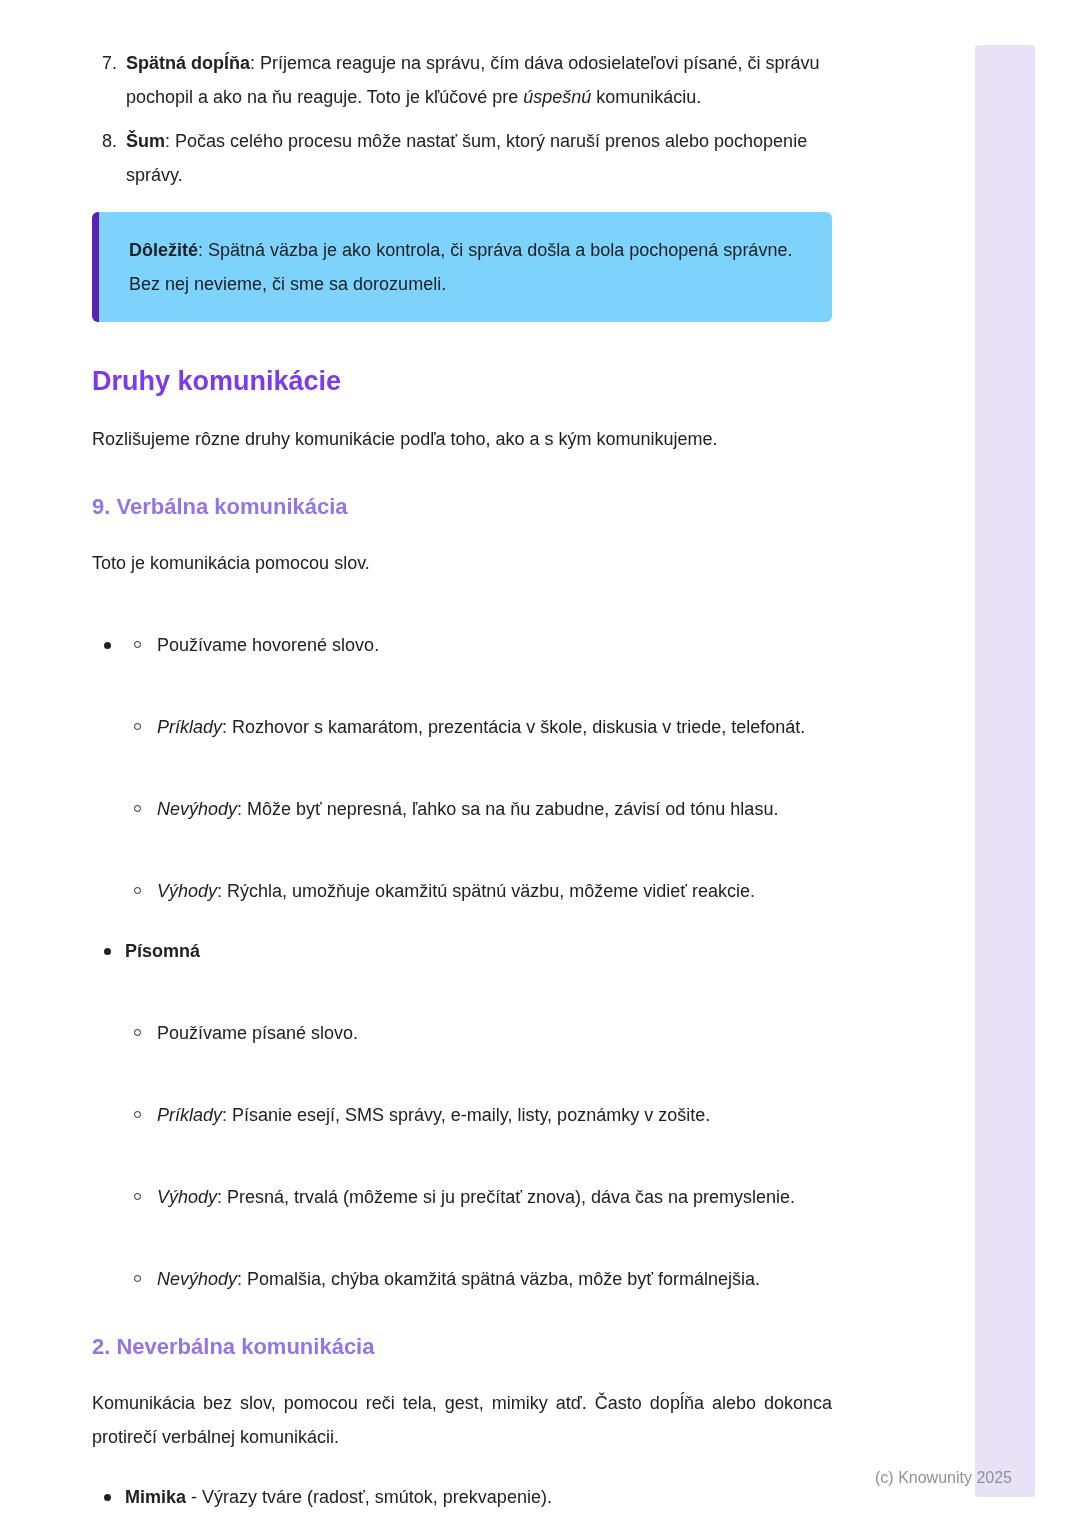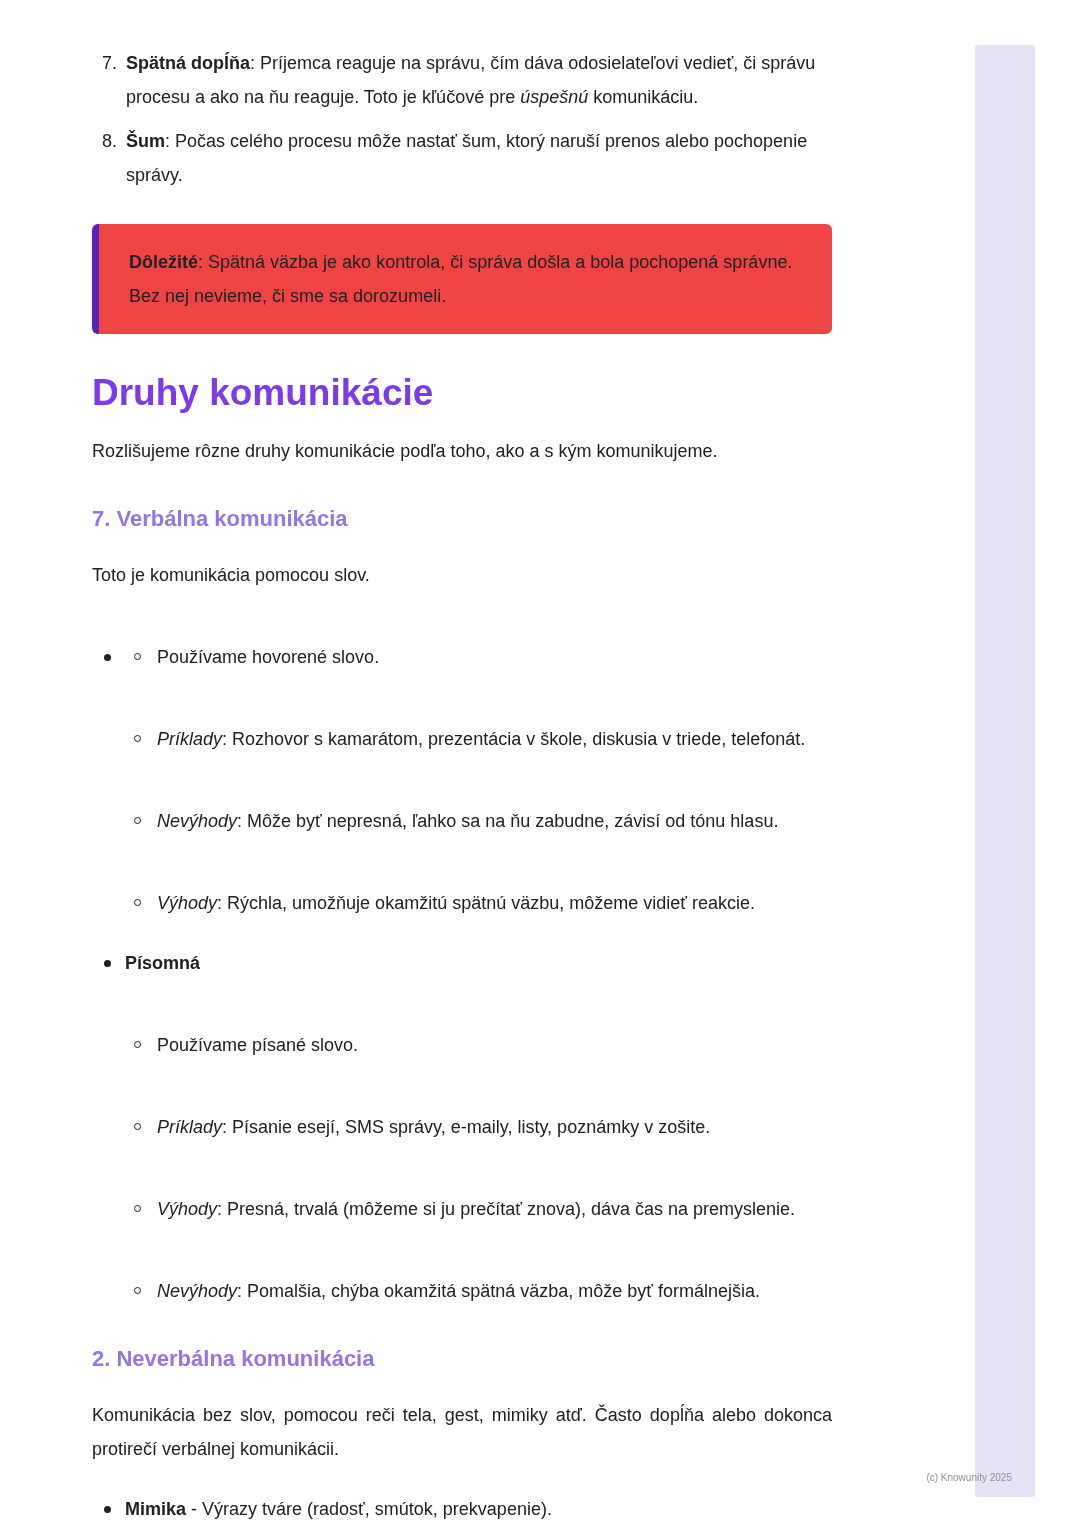--- a/index.html
+++ b/index.html
@@ -24,29 +24,29 @@
   ol, ul, p, h1, h2 { margin: 0; padding: 0; }
   strong { font-weight: 700; }
   em.lbl { font-style: italic; }
 
   ol.num-list { list-style: none; }
   .num-item { display: flex; margin-bottom: 10px; padding-left: 10px; }
   .num { flex: 0 0 24px; width: 24px; }
   .li-text { flex: 1; }
 
   .callout {
-    margin-top: 32px;
-    background: #ef4444;
+    margin-top: 20px;
+    background: #7dd3fc;
     border-left: 7px solid #5b21b6;
     border-radius: 6px;
     padding: 21px 30px 21px 30px;
   }
 
   h1.main-heading {
-    font-size: 37px; line-height: 38px; font-weight: 700;
+    font-size: 27px; line-height: 38px; font-weight: 700;
     color: #7c3aed; margin: 40px 0 22px 0;
   }
   h2.section-heading {
     font-size: 22px; line-height: 30px; font-weight: 700;
     color: #9575e6; margin: 36px 0 24px 0;
   }
 
   ul.l1 { list-style: none; }
   .l1-item { position: relative; padding-left: 33px; margin-top: 26px; }
   .l1-item::before {
@@ -58,52 +58,52 @@
   .l2-item::before {
     content: ""; position: absolute; left: 9px; top: 13px;
     width: 7px; height: 7px; border-radius: 50%;
     border: 1.6px solid #202124; background: transparent; box-sizing: border-box;
   }
 
   .justify { text-align: justify; }
 
   .footer {
     position: absolute; right: 68px; bottom: 42px;
-    font-size: 10px; color: #8e9196; line-height: 16px;
+    font-size: 16px; color: #8e9196; line-height: 16px;
   }
 </style>
 </head>
 <body>
 
 <div class="page">
 
   <div class="side-strip"></div>
 
   <div class="content">
 
     <ol class="num-list">
       <li class="num-item">
         <span class="num">7.</span>
-        <div class="li-text"><strong>Spätná dopĺňa</strong><span>: Príjemca reaguje na správu, čím dáva odosielateľovi vedieť, či správu procesu a ako na ňu reaguje. Toto je kľúčové pre </span><em class="lbl">úspešnú</em><span> komunikáciu.</span></div>
+        <div class="li-text"><strong>Spätná dopĺňa</strong><span>: Príjemca reaguje na správu, čím dáva odosielateľovi písané, či správu pochopil a ako na ňu reaguje. Toto je kľúčové pre </span><em class="lbl">úspešnú</em><span> komunikáciu.</span></div>
       </li>
       <li class="num-item">
         <span class="num">8.</span>
         <div class="li-text"><strong>Šum</strong><span>: Počas celého procesu môže nastať šum, ktorý naruší prenos alebo pochopenie správy.</span><em class="lbl"></em><span></span></div>
       </li>
     </ol>
 
     <div class="callout">
       <p><strong>Dôležité</strong><span>: Spätná väzba je ako kontrola, či správa došla a bola pochopená správne. Bez nej nevieme, či sme sa dorozumeli.</span></p>
     </div>
 
     <h1 class="main-heading">Druhy komunikácie</h1>
 
     <p class="intro">Rozlišujeme rôzne druhy komunikácie podľa toho, ako a s kým komunikujeme.</p>
 
-    <h2 class="section-heading">7. Verbálna komunikácia</h2>
+    <h2 class="section-heading">9. Verbálna komunikácia</h2>
 
     <p>Toto je komunikácia pomocou slov.</p>
 
     <ul class="l1">
       <li class="l1-item">
         <ul class="l2">
           <li class="l2-item"><em class="lbl"></em><span>Používame hovorené slovo.</span></li>
           <li class="l2-item"><em class="lbl">Príklady</em><span>: Rozhovor s kamarátom, prezentácia v škole, diskusia v triede, telefonát.</span></li>
           <li class="l2-item"><em class="lbl">Nevýhody</em><span>: Môže byť nepresná, ľahko sa na ňu zabudne, závisí od tónu hlasu.</span></li>
           <li class="l2-item"><em class="lbl">Výhody</em><span>: Rýchla, umožňuje okamžitú spätnú väzbu, môžeme vidieť reakcie.</span></li>

